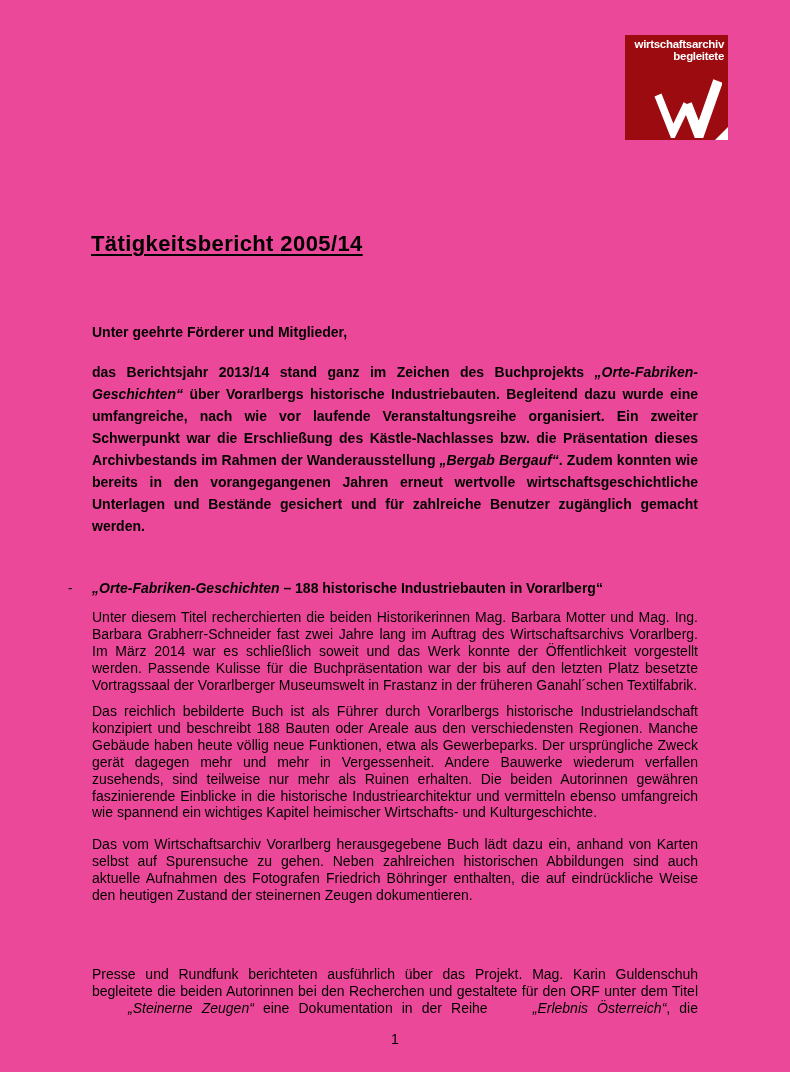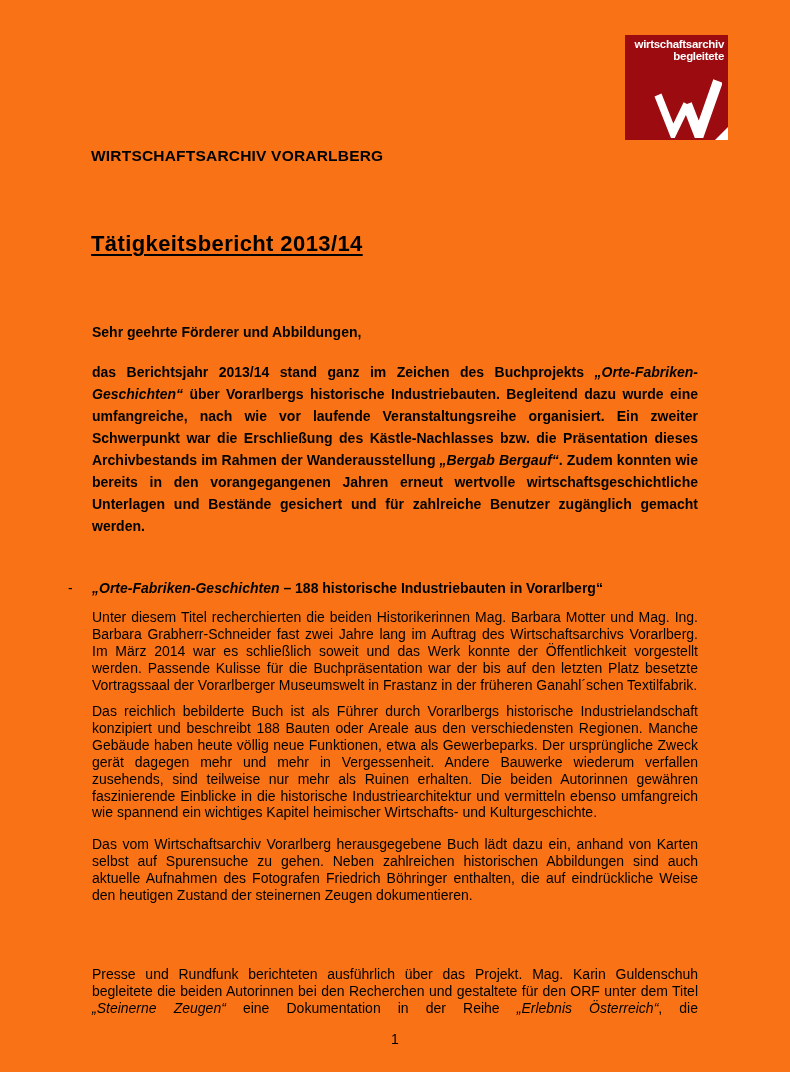--- a/index.html
+++ b/index.html
@@ -1,20 +1,20 @@
 <!DOCTYPE html>
 <html lang="de"><head>
 <meta charset="utf-8">
 <style>
   html, body { margin: 0; padding: 0; background: #ffffff; }
   .page {
     position: relative;
     width: 790px;
     height: 1072px;
-    background: #f97316;
+    background: #ec4899;
     color: #000000;
     font-family: "Liberation Sans", "DejaVu Sans", sans-serif;
     overflow: hidden;
   }
 
   
   .logo {
     position: absolute;
     left: 625px;
     top: 35px;
@@ -113,45 +113,44 @@
     top: 1031px;
     width: 790px;
     text-align: center;
     font-size: 14px;
     line-height: 17px;
   }
 
   
   .seg-normal { font-weight: inherit; font-style: normal; }
   .seg-bold { font-weight: bold; text-align: right; }
-  .seg-italic { font-style: italic; }
+  .seg-italic { font-style: italic; margin-left: 36px; }
   .seg-bold-italic { font-weight: bold; font-style: italic; }
 </style>
 </head>
 <body>
 
 <div class="page">
 
   <div class="logo" style="background-color: rgb(155, 11, 16);">
     <div class="logo-text">
       <div>wirtschaftsarchiv</div>
       <div>begleitete</div>
     </div>
     <svg class="logo-w" width="68" height="60" viewBox="0 0 68 60" aria-hidden="true">
       <polyline points="4,17 19,55 33,26" fill="none" stroke="#ffffff" stroke-width="7.5" stroke-linecap="butt" stroke-linejoin="miter"></polyline>
       <polyline points="33,26 45,57 64,3" fill="none" stroke="#ffffff" stroke-width="10" stroke-linecap="butt" stroke-linejoin="miter"></polyline>
     </svg>
     <div class="logo-notch"></div>
   </div>
 
-  <div class="org-name">WIRTSCHAFTSARCHIV VORARLBERG</div>
 
-  <div class="title">Tätigkeitsbericht 2013/14</div>
+  <div class="title">Tätigkeitsbericht 2005/14</div>
 
-  <div class="salutation">Sehr geehrte Förderer und Abbildungen,</div>
+  <div class="salutation">Unter geehrte Förderer und Mitglieder,</div>
 
   <p class="col just intro"><span class="seg-bold">das Berichtsjahr 2013/14 stand ganz im Zeichen des Buchprojekts </span><span class="seg-bold-italic">„Orte-Fabriken-Geschichten“</span><span class="seg-bold"> über Vorarlbergs historische Industriebauten. Begleitend dazu wurde eine umfangreiche, nach wie vor laufende Veranstaltungsreihe organisiert. Ein zweiter Schwerpunkt war die Erschließung des Kästle-Nachlasses bzw. die Präsentation dieses Archivbestands im Rahmen der Wanderausstellung </span><span class="seg-bold-italic">„Bergab Bergauf“</span><span class="seg-bold">. Zudem konnten wie bereits in den vorangegangenen Jahren erneut wertvolle wirtschaftsgeschichtliche Unterlagen und Bestände gesichert und für zahlreiche Benutzer zugänglich gemacht werden.</span></p>
 
   <div class="heading">
     <span class="bullet">-</span>
     <span class="heading-text"><span class="seg-bold-italic">„Orte-Fabriken-Geschichten</span><span class="seg-bold"> – 188 historische Industriebauten in Vorarlberg“</span></span>
   </div>
 
   <p class="col just p1"><span class="seg-normal">Unter diesem Titel recherchierten die beiden Historikerinnen Mag. Barbara Motter und Mag. Ing. Barbara Grabherr-Schneider fast zwei Jahre lang im Auftrag des Wirtschaftsarchivs Vorarlberg. Im März 2014 war es schließlich soweit und das Werk konnte der Öffentlichkeit vorgestellt werden. Passende Kulisse für die Buchpräsentation war der bis auf den letzten Platz besetzte Vortragssaal der Vorarlberger Museumswelt in Frastanz in der früheren Ganahl´schen Textilfabrik.</span></p>
   <p class="col just p2"><span class="seg-normal">Das reichlich bebilderte Buch ist als Führer durch Vorarlbergs historische Industrielandschaft konzipiert und beschreibt 188 Bauten oder Areale aus den verschiedensten Regionen. Manche Gebäude haben heute völlig neue Funktionen, etwa als Gewerbeparks. Der ursprüngliche Zweck gerät dagegen mehr und mehr in Vergessenheit. Andere Bauwerke wiederum verfallen zusehends, sind teilweise nur mehr als Ruinen erhalten. Die beiden Autorinnen gewähren faszinierende Einblicke in die historische Industriearchitektur und vermitteln ebenso umfangreich wie spannend ein wichtiges Kapitel heimischer Wirtschafts- und Kulturgeschichte.</span></p>

